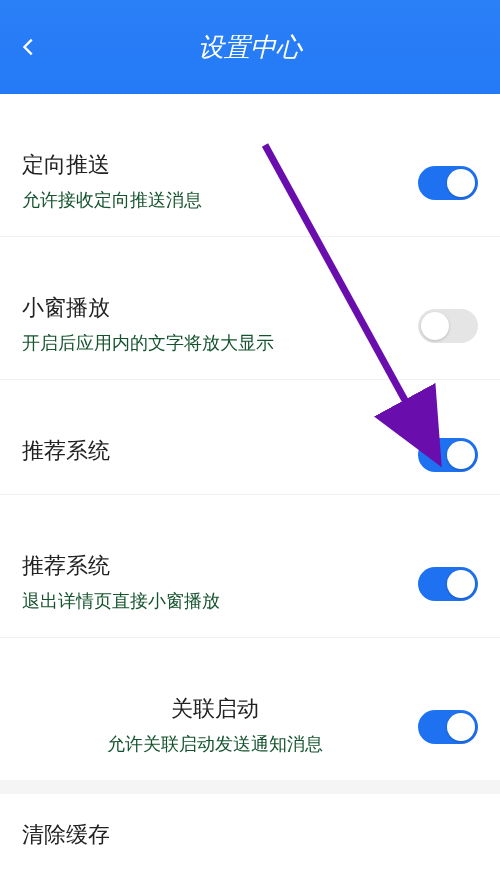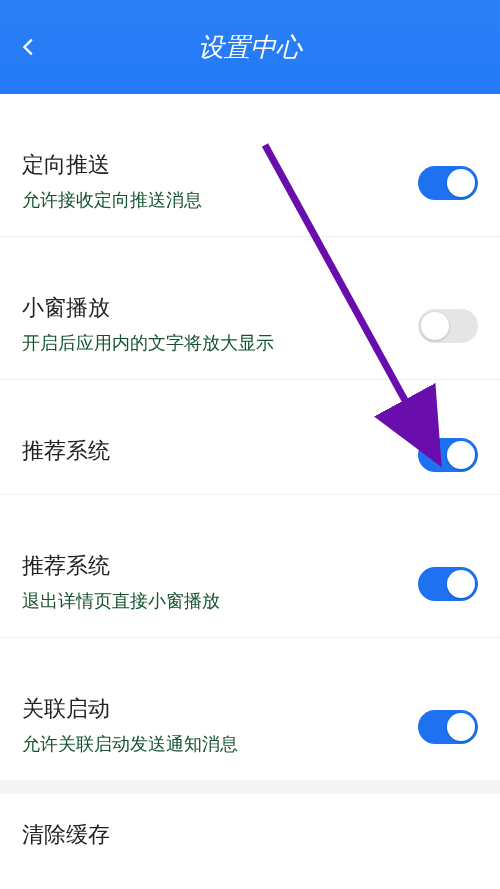--- a/index.html
+++ b/index.html
@@ -165,21 +165,21 @@
   <div class="setting-item">
     <div class="setting-text">
       <div class="setting-title">推荐系统</div>
       <div class="setting-desc">退出详情页直接小窗播放</div>
     </div>
     <div class="toggle on">
       <div class="toggle-knob"></div>
     </div>
   </div>
 
-  <div class="setting-item" style="border-bottom:none;">
+  <div class="setting-item" style="border-bottom:none;text-align:center;">
     <div class="setting-text">
       <div class="setting-title">关联启动</div>
       <div class="setting-desc">允许关联启动发送通知消息</div>
     </div>
     <div class="toggle on">
       <div class="toggle-knob"></div>
     </div>
   </div>
 
   <div class="gap"></div>

